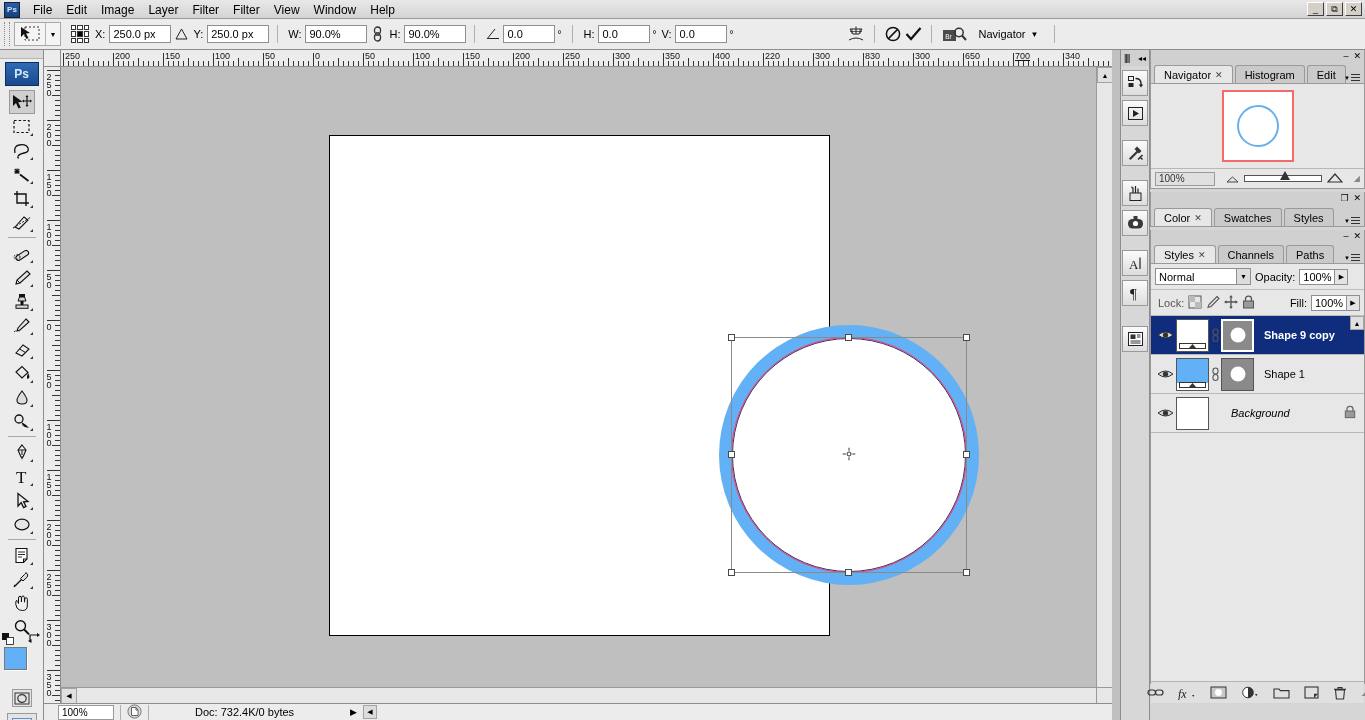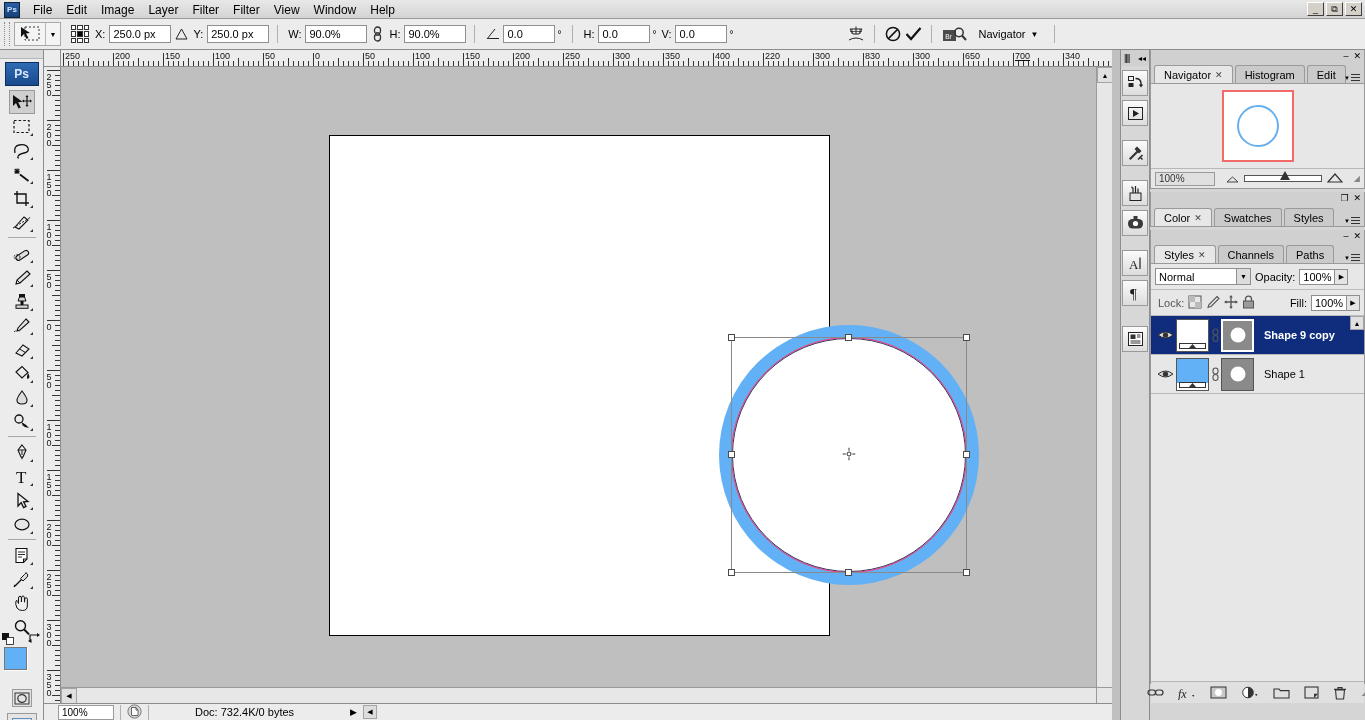--- a/index.html
+++ b/index.html
@@ -1302,20 +1302,38 @@
             </svg>
           </span>
           <span class="maskthumb">
             <svg width="22" height="22" viewBox="0 0 22 22">
                 <circle cx="11" cy="11" r="7.5" fill="#fff"></circle>
               </svg>
           </span>
           <span class="lname">Shape 1</span>
         </div>
 
+        <div class="layer">
+          <span class="eye">
+            <svg width="17" height="12" viewBox="0 0 17 12">
+              <path d="M1 6 Q8.5 0 16 6 Q8.5 12 1 6 Z" fill="#d6d6d6" stroke="#333" stroke-width="1"></path>
+              <circle cx="8.5" cy="6" r="2.6" fill="#333"></circle>
+            </svg>
+          </span>
+          <span class="lthumb">
+            <span class="fill" style="background:#ffffff;height:33px;"></span>
+          </span>
+          <span class="lname ital" style="padding-left:22px;">Background</span>
+          <span class="lock-ic">
+            <svg width="12" height="14" viewBox="0 0 12 14">
+              <path d="M3 6 L3 4 Q3 1.3 6 1.3 Q9 1.3 9 4 L9 6" fill="none" stroke="#666" stroke-width="1.3"></path>
+              <rect x="1.3" y="6" width="9.4" height="6.6" fill="#9a9a9a" stroke="#666" stroke-width="1"></rect>
+            </svg>
+          </span>
+        </div>
 
         <div class="lscroll">
           <div class="sb-arrow" style="width:14px;height:14px;">▲</div>
         </div>
       </div>
 
       <div class="bigspace" style="height:55px;"></div>
 
       <div class="lfoot">
         <span class="fi">

